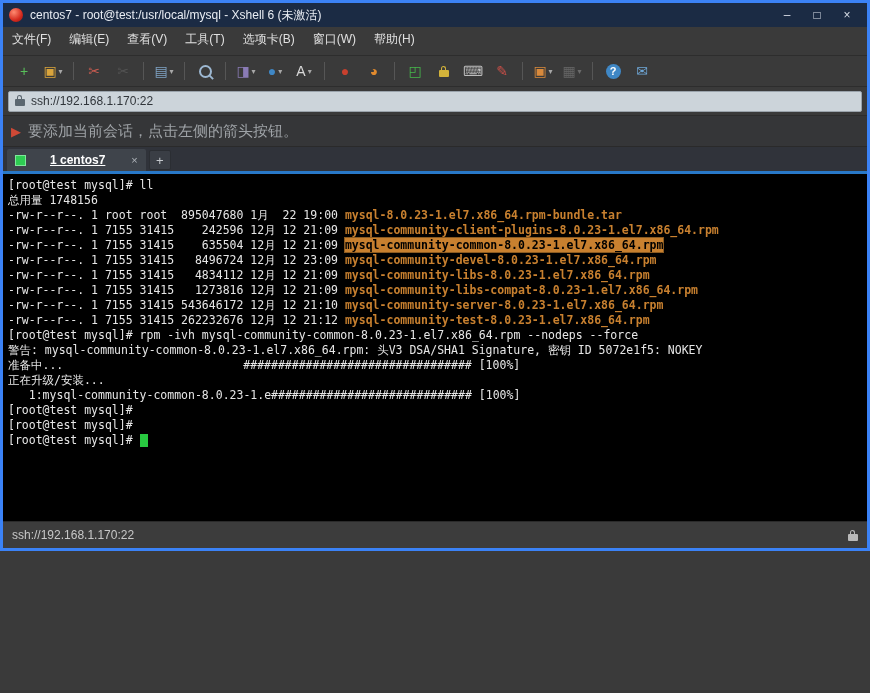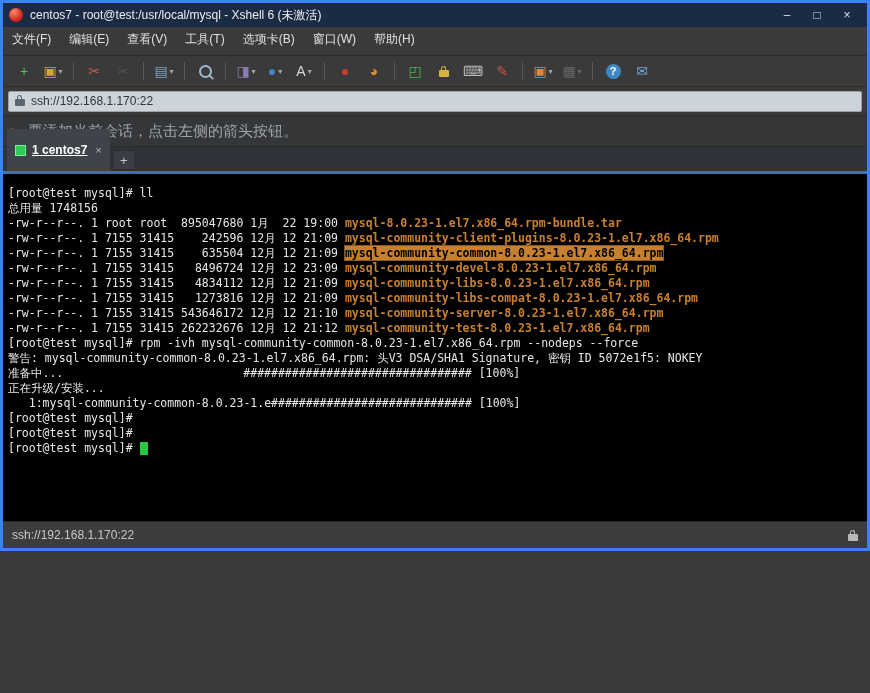--- a/index.html
+++ b/index.html
@@ -43,28 +43,28 @@
              display:flex;align-items:center;padding:0 6px;gap:6px;}
   .addr-lock{--lc:#5b6770;margin-top:2px;}
   .addrtext{color:#30353a;font-size:12px;}
   
   .noticebar{height:30px;background:#353638;display:flex;align-items:center;padding:0 8px;border-bottom:1px solid #2a2a2a;gap:7px;flex:0 0 auto;}
   .notice-arrow{color:#cf4936;font-size:13px;}
   .notice-text{color:#9fa3a7;font-size:15px;}
   
   .tabbar{height:27px;background:#30333a;display:flex;align-items:flex-end;padding:0 4px;
           border-bottom:3px solid #2878c8;box-sizing:border-box;flex:0 0 auto;}
-  .tab{height:22px;background:#3f444b;display:flex;align-items:center;gap:6px;padding:10px 8px;margin-right:3px;border-radius:2px 2px 0 0;}
+  .tab{height:22px;background:#3f444b;display:flex;align-items:center;gap:24px;padding:0 8px;margin-right:3px;border-radius:2px 2px 0 0;}
   .tab-ind{width:9px;height:9px;background:#2ecc52;border:1px solid #7fe89a;}
   .tab-label{color:#ffffff;font-size:12px;font-weight:bold;text-decoration:underline;white-space:nowrap;}
   .tab-close{color:#aeb3b9;font-size:11px;margin-left:2px;}
   .tab-add{width:20px;height:18px;background:#3a3e45;border:1px solid #2b2e33;color:#c5c9ce;
            display:flex;align-items:center;justify-content:center;font-size:13px;margin-bottom:1px;border-radius:2px;}
   
-  .terminal{flex:1 1 auto;background:#000000;padding:12px 5px;overflow:hidden;
+  .terminal{flex:1 1 auto;background:#000000;padding:4px 5px;overflow:hidden;
             font-family:"DejaVu Sans Mono", monospace;font-size:11.5px;line-height:15px;}
   .tline{white-space:pre;}
   .seg-p{color:#e6e6e6;}
   .seg-f{color:#c8802f;font-weight:bold;margin-top:17px;}
   .seg-hl{color:#000000;background:#c8802f;font-weight:bold;box-shadow:0 0 0 1px #8a5a20;margin-top:10px;}
   .seg-cmd{color:#e6e6e6;}
   .seg-cur{display:inline-block;width:8px;height:13px;background:#28c940;vertical-align:text-bottom;}
   
   .statusbar{height:26px;background:#3c3c3c;border-top:1px solid #2a2a2a;display:flex;align-items:center;
              justify-content:space-between;padding:0 9px;flex:0 0 auto;}

